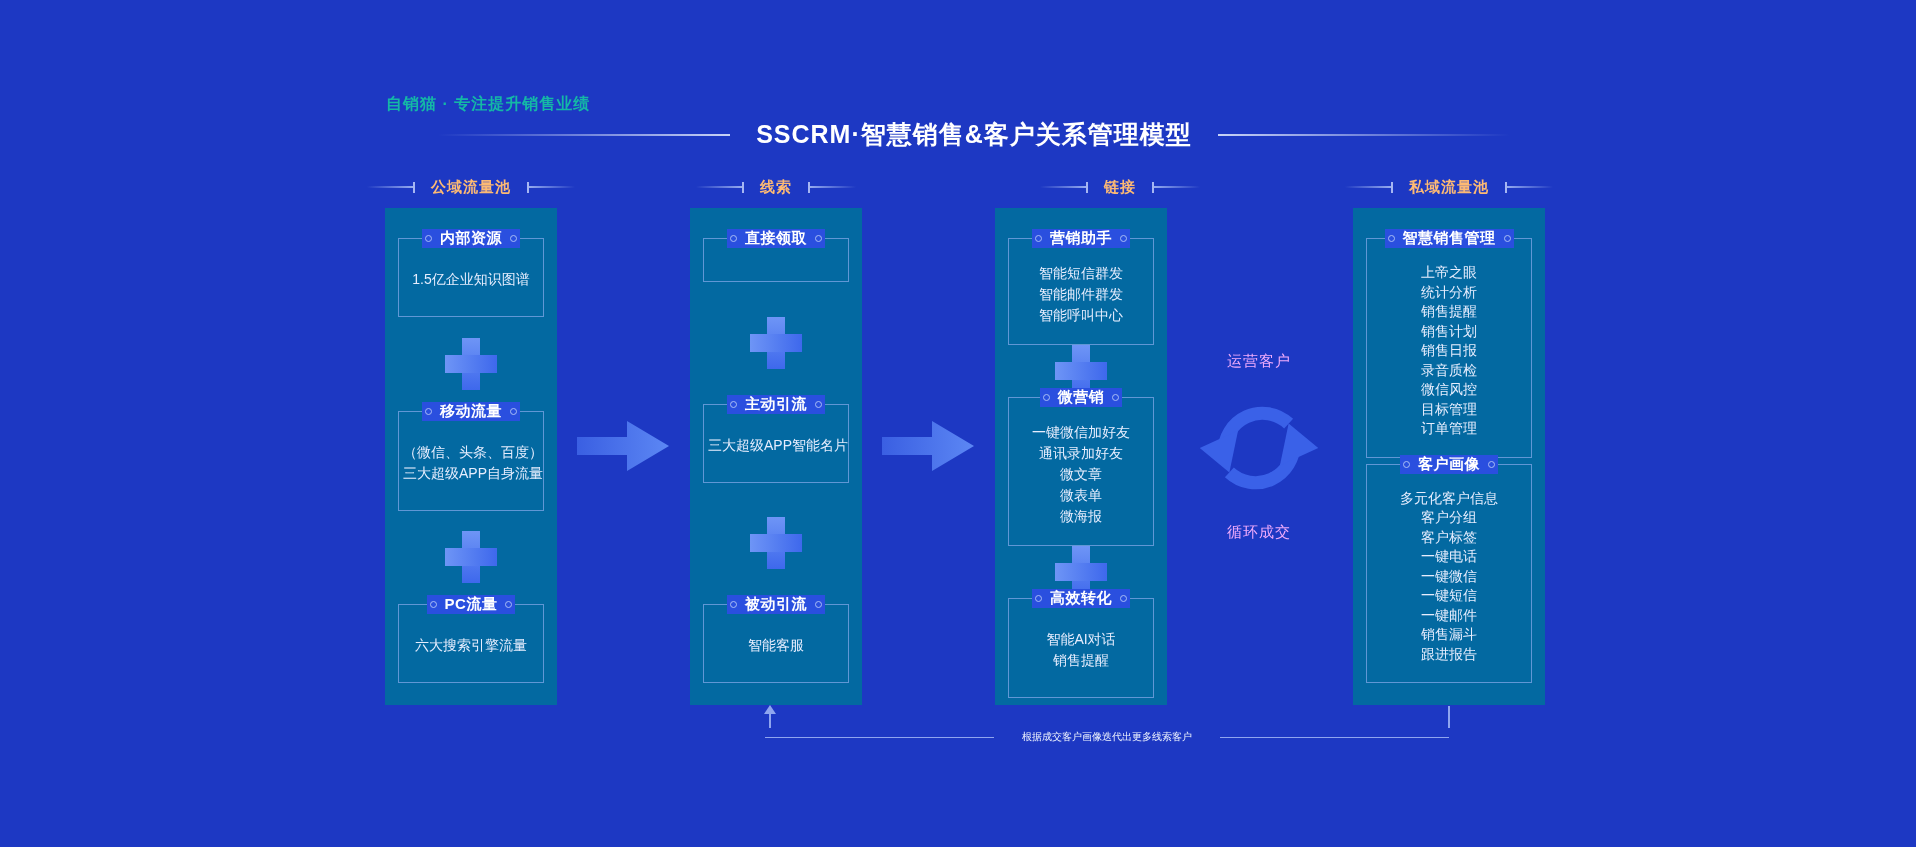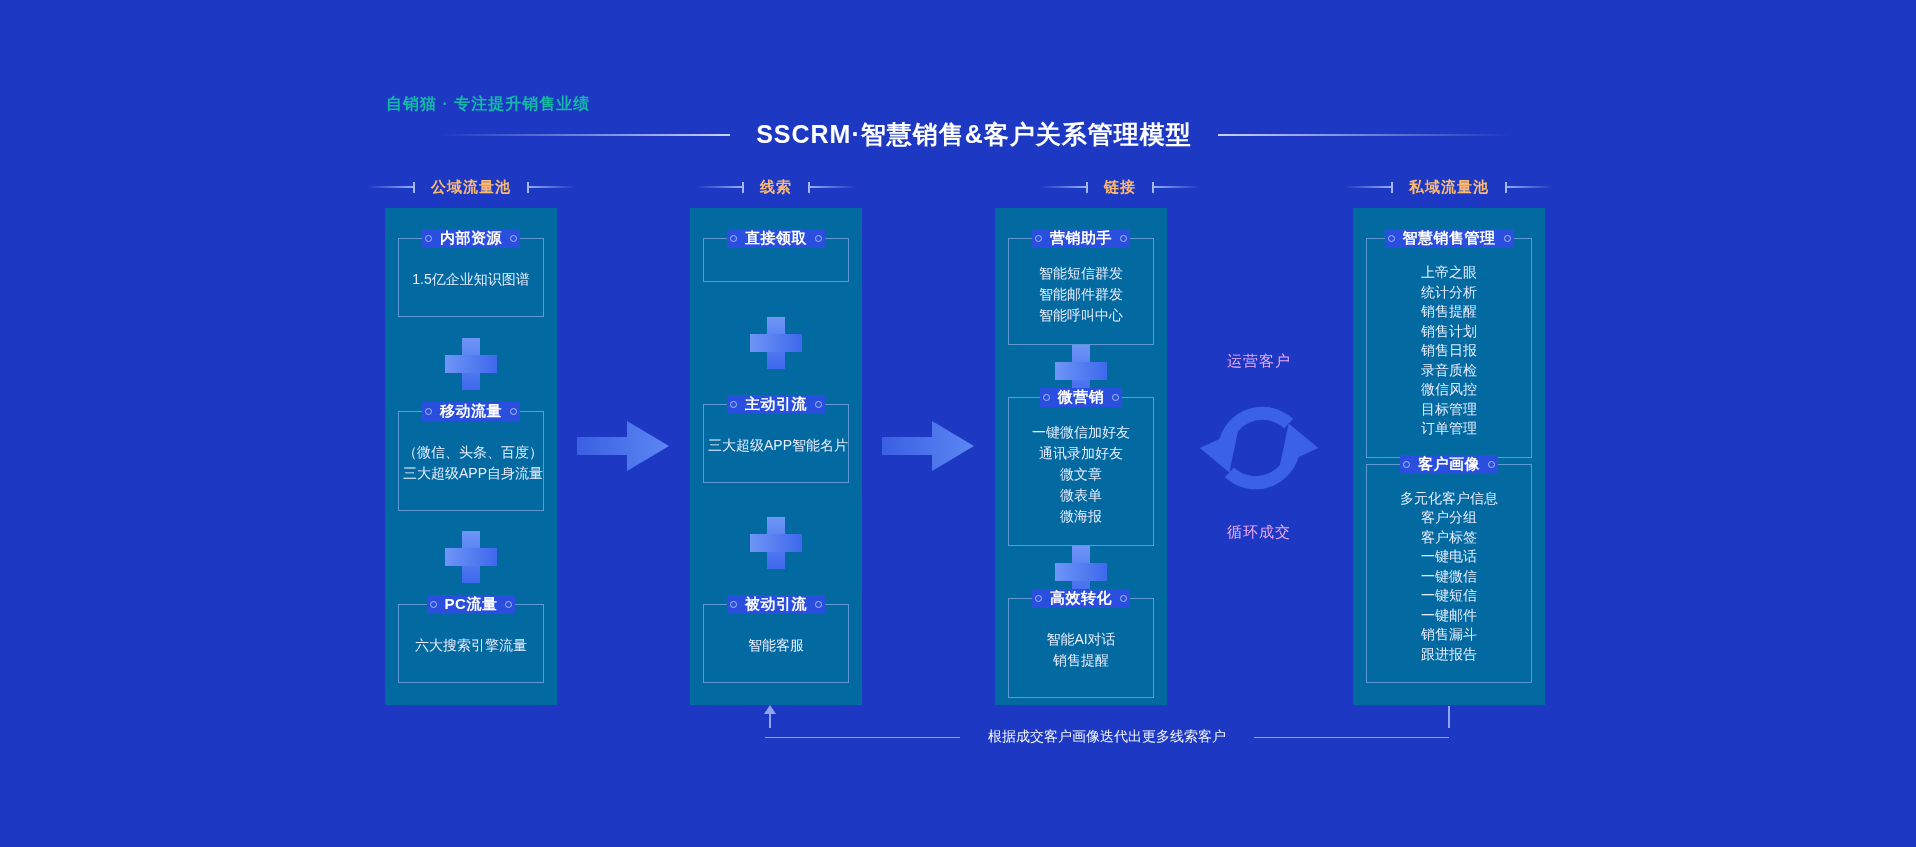--- a/index.html
+++ b/index.html
@@ -66,21 +66,21 @@
   .flow-arrow.a1{left:577px;} .flow-arrow.a2{left:882px;}
 
   
   .cycle{position:absolute;left:1184px;top:352px;width:150px;text-align:center;}
   .cycle-label{color:#f0abfc;font-size:15px;letter-spacing:1px;text-align:center;}
   .cycle svg{display:block;margin:16px auto 14px;}
 
   
   .fb-line-row{
     position:absolute;left:765px;top:727px;width:684px;height:20px;
-    display:flex;align-items:center;color:#F2F6FF;font-size:14px;
+    display:flex;align-items:center;color:#F2F6FF;font-size:10px;
   }
   .fb-line{flex:1;height:1px;background:#8FA5EF;}
   .fb-text{margin:0 28px;white-space:nowrap;}
   .fb-vline{position:absolute;left:1448px;top:706px;width:2px;height:22px;background:#8FA5EF;}
   .fb-uparrow{position:absolute;left:764px;top:705px;width:12px;height:23px;}
   .fb-uparrow .head{
     position:absolute;top:0;left:0;width:0;height:0;
     border-left:6px solid transparent;border-right:6px solid transparent;
     border-bottom:9px solid #8FA5EF;
   }

